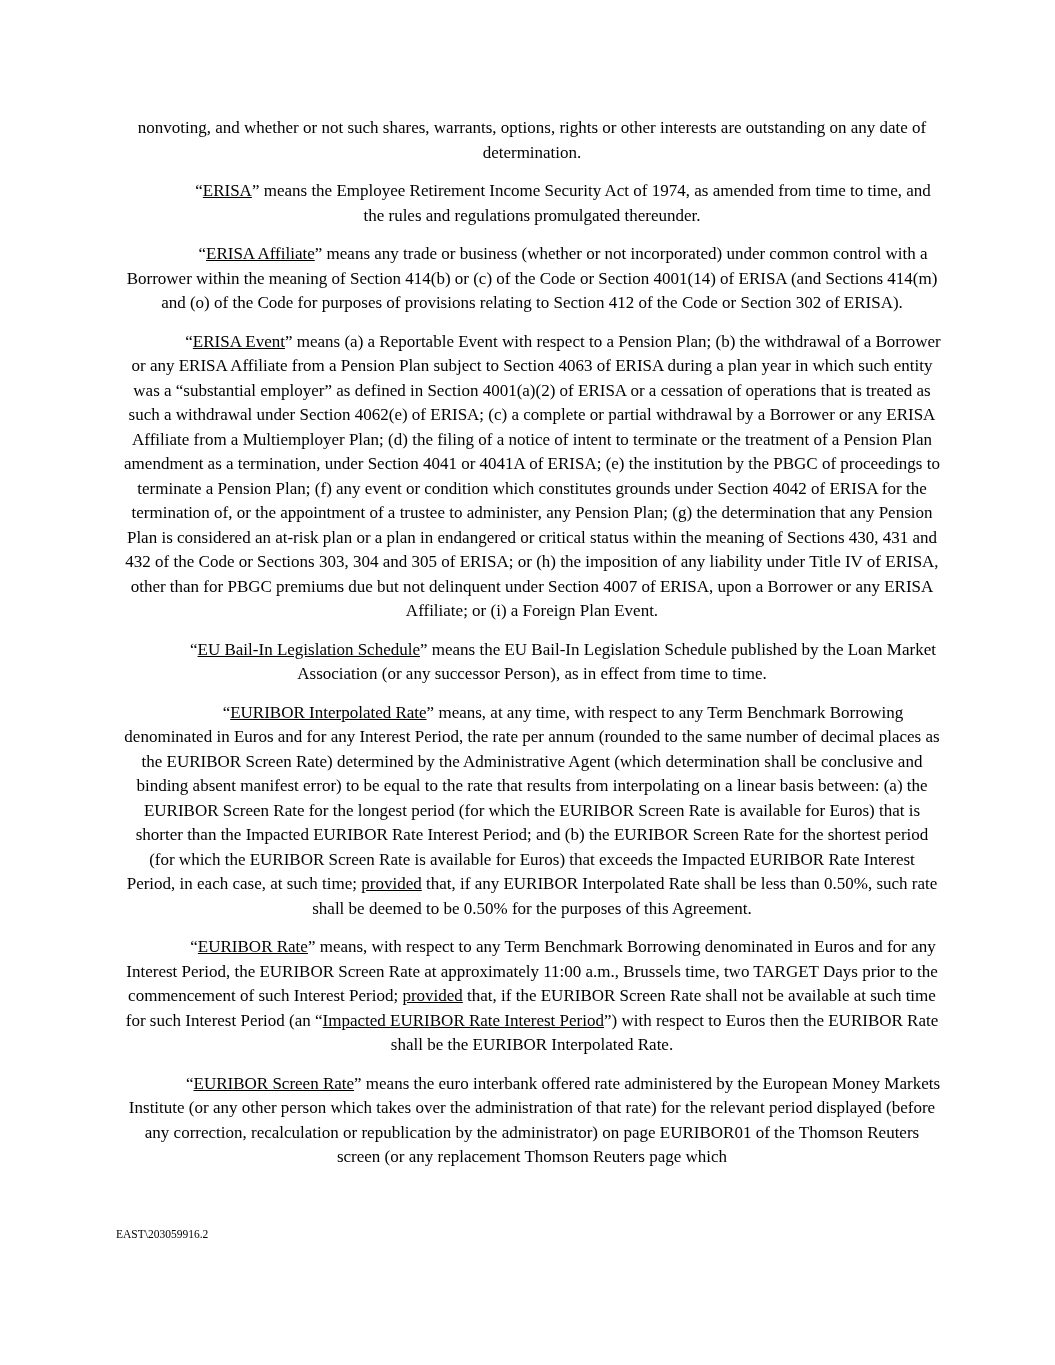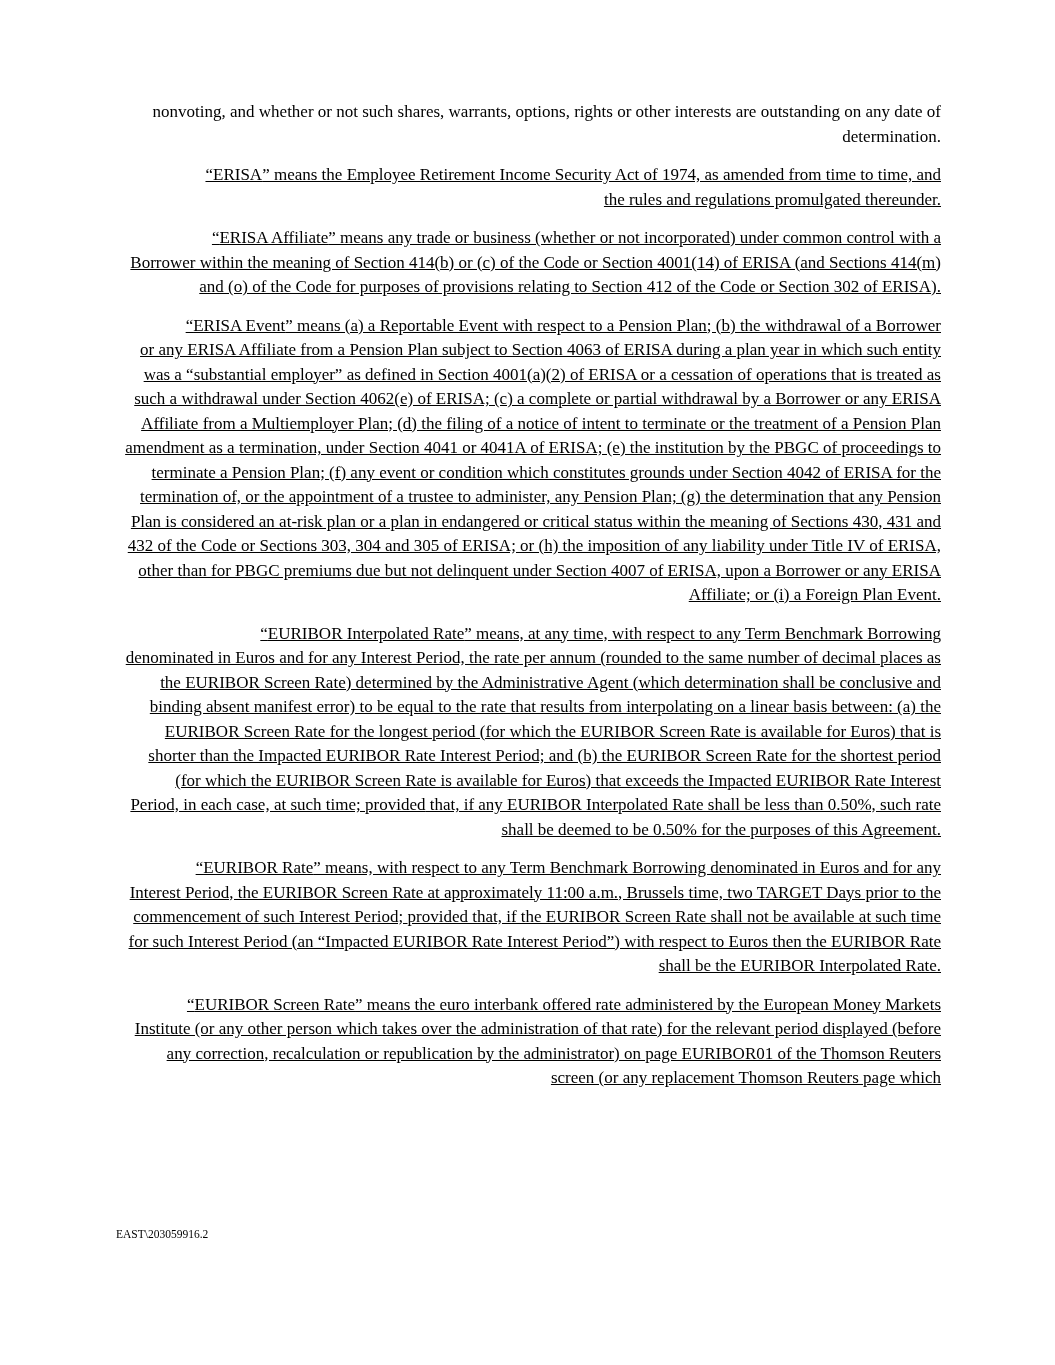--- a/index.html
+++ b/index.html
@@ -13,33 +13,32 @@
     position: relative;
     width: 1055px;
     height: 1365px;
     background: #ffffff;
     color: #000000;
     overflow: hidden;
   }
   .content {
     position: absolute;
     left: 123px;
-    top: 100px;
+    top: 116px;
     width: 818px;
     font-size: 17px;
     line-height: 24.5px;
-    text-align: right;
+    text-align: center;
   }
   p.para {
     margin: 0 0 14px 0;
     padding: 0;
   }
   p.indent {
     text-indent: 62px;
-    text-decoration: underline;
   }
   .u {
     text-decoration: underline;
   }
   .footer {
     position: absolute;
     left: 116px;
     top: 1227px;
     font-size: 11.5px;
     line-height: 14px;
@@ -48,18 +47,19 @@
 </style>
 </head>
 <body>
 
 <div class="page">
   <div class="content">
     <p class="para"><span>nonvoting, and whether or not such shares, warrants, options, rights or other interests are outstanding on any date of determination.</span></p>
     <p class="para indent"><span>“</span><span class="u">ERISA</span><span>” means the Employee Retirement Income Security Act of 1974, as amended from time to time, and the rules and regulations promulgated thereunder.</span></p>
     <p class="para indent"><span>“</span><span class="u">ERISA Affiliate</span><span>” means any trade or business (whether or not incorporated) under common control with a Borrower within the meaning of Section 414(b) or (c) of the Code or Section 4001(14) of ERISA (and Sections 414(m) and (o) of the Code for purposes of provisions relating to Section 412 of the Code or Section 302 of ERISA).</span></p>
     <p class="para indent"><span>“</span><span class="u">ERISA Event</span><span>” means (a) a Reportable Event with respect to a Pension Plan; (b) the withdrawal of a Borrower or any ERISA Affiliate from a Pension Plan subject to Section 4063 of ERISA during a plan year in which such entity was a “substantial employer” as defined in Section 4001(a)(2) of ERISA or a cessation of operations that is treated as such a withdrawal under Section 4062(e) of ERISA; (c) a complete or partial withdrawal by a Borrower or any ERISA Affiliate from a Multiemployer Plan; (d) the filing of a notice of intent to terminate or the treatment of a Pension Plan amendment as a termination, under Section 4041 or 4041A of ERISA; (e) the institution by the PBGC of proceedings to terminate a Pension Plan; (f) any event or condition which constitutes grounds under Section 4042 of ERISA for the termination of, or the appointment of a trustee to administer, any Pension Plan; (g) the determination that any Pension Plan is considered an at-risk plan or a plan in endangered or critical status within the meaning of Sections 430, 431 and 432 of the Code or Sections 303, 304 and 305 of ERISA; or (h) the imposition of any liability under Title IV of ERISA, other than for PBGC premiums due but not delinquent under Section 4007 of ERISA, upon a Borrower or any ERISA Affiliate; or (i) a Foreign Plan Event.</span></p>
+    <p class="para indent"><span>“</span><span class="u">EU Bail-In Legislation Schedule</span><span>” means the EU Bail-In Legislation Schedule published by the Loan Market Association (or any successor Person), as in effect from time to time.</span></p>
     <p class="para indent"><span>“</span><span class="u">EURIBOR Interpolated Rate</span><span>” means, at any time, with respect to any Term Benchmark Borrowing denominated in Euros and for any Interest Period, the rate per annum (rounded to the same number of decimal places as the EURIBOR Screen Rate) determined by the Administrative Agent (which determination shall be conclusive and binding absent manifest error) to be equal to the rate that results from interpolating on a linear basis between: (a) the EURIBOR Screen Rate for the longest period (for which the EURIBOR Screen Rate is available for Euros) that is shorter than the Impacted EURIBOR Rate Interest Period; and (b) the EURIBOR Screen Rate for the shortest period (for which the EURIBOR Screen Rate is available for Euros) that exceeds the Impacted EURIBOR Rate Interest Period, in each case, at such time; </span><span class="u">provided</span><span> that, if any EURIBOR Interpolated Rate shall be less than 0.50%, such rate shall be deemed to be 0.50% for the purposes of this Agreement.</span></p>
     <p class="para indent"><span>“</span><span class="u">EURIBOR Rate</span><span>” means, with respect to any Term Benchmark Borrowing denominated in Euros and for any Interest Period, the EURIBOR Screen Rate at approximately 11:00 a.m., Brussels time, two TARGET Days prior to the commencement of such Interest Period; </span><span class="u">provided</span><span> that, if the EURIBOR Screen Rate shall not be available at such time for such Interest Period (an “</span><span class="u">Impacted EURIBOR Rate Interest Period</span><span>”) with respect to Euros then the EURIBOR Rate shall be the EURIBOR Interpolated Rate.</span></p>
     <p class="para indent"><span>“</span><span class="u">EURIBOR Screen Rate</span><span>” means the euro interbank offered rate administered by the European Money Markets Institute (or any other person which takes over the administration of that rate) for the relevant period displayed (before any correction, recalculation or republication by the administrator) on page EURIBOR01 of the Thomson Reuters screen (or any replacement Thomson Reuters page which</span></p>
   </div>
   <div class="footer">EAST\203059916.2</div>
 </div>
 
 </body></html>

